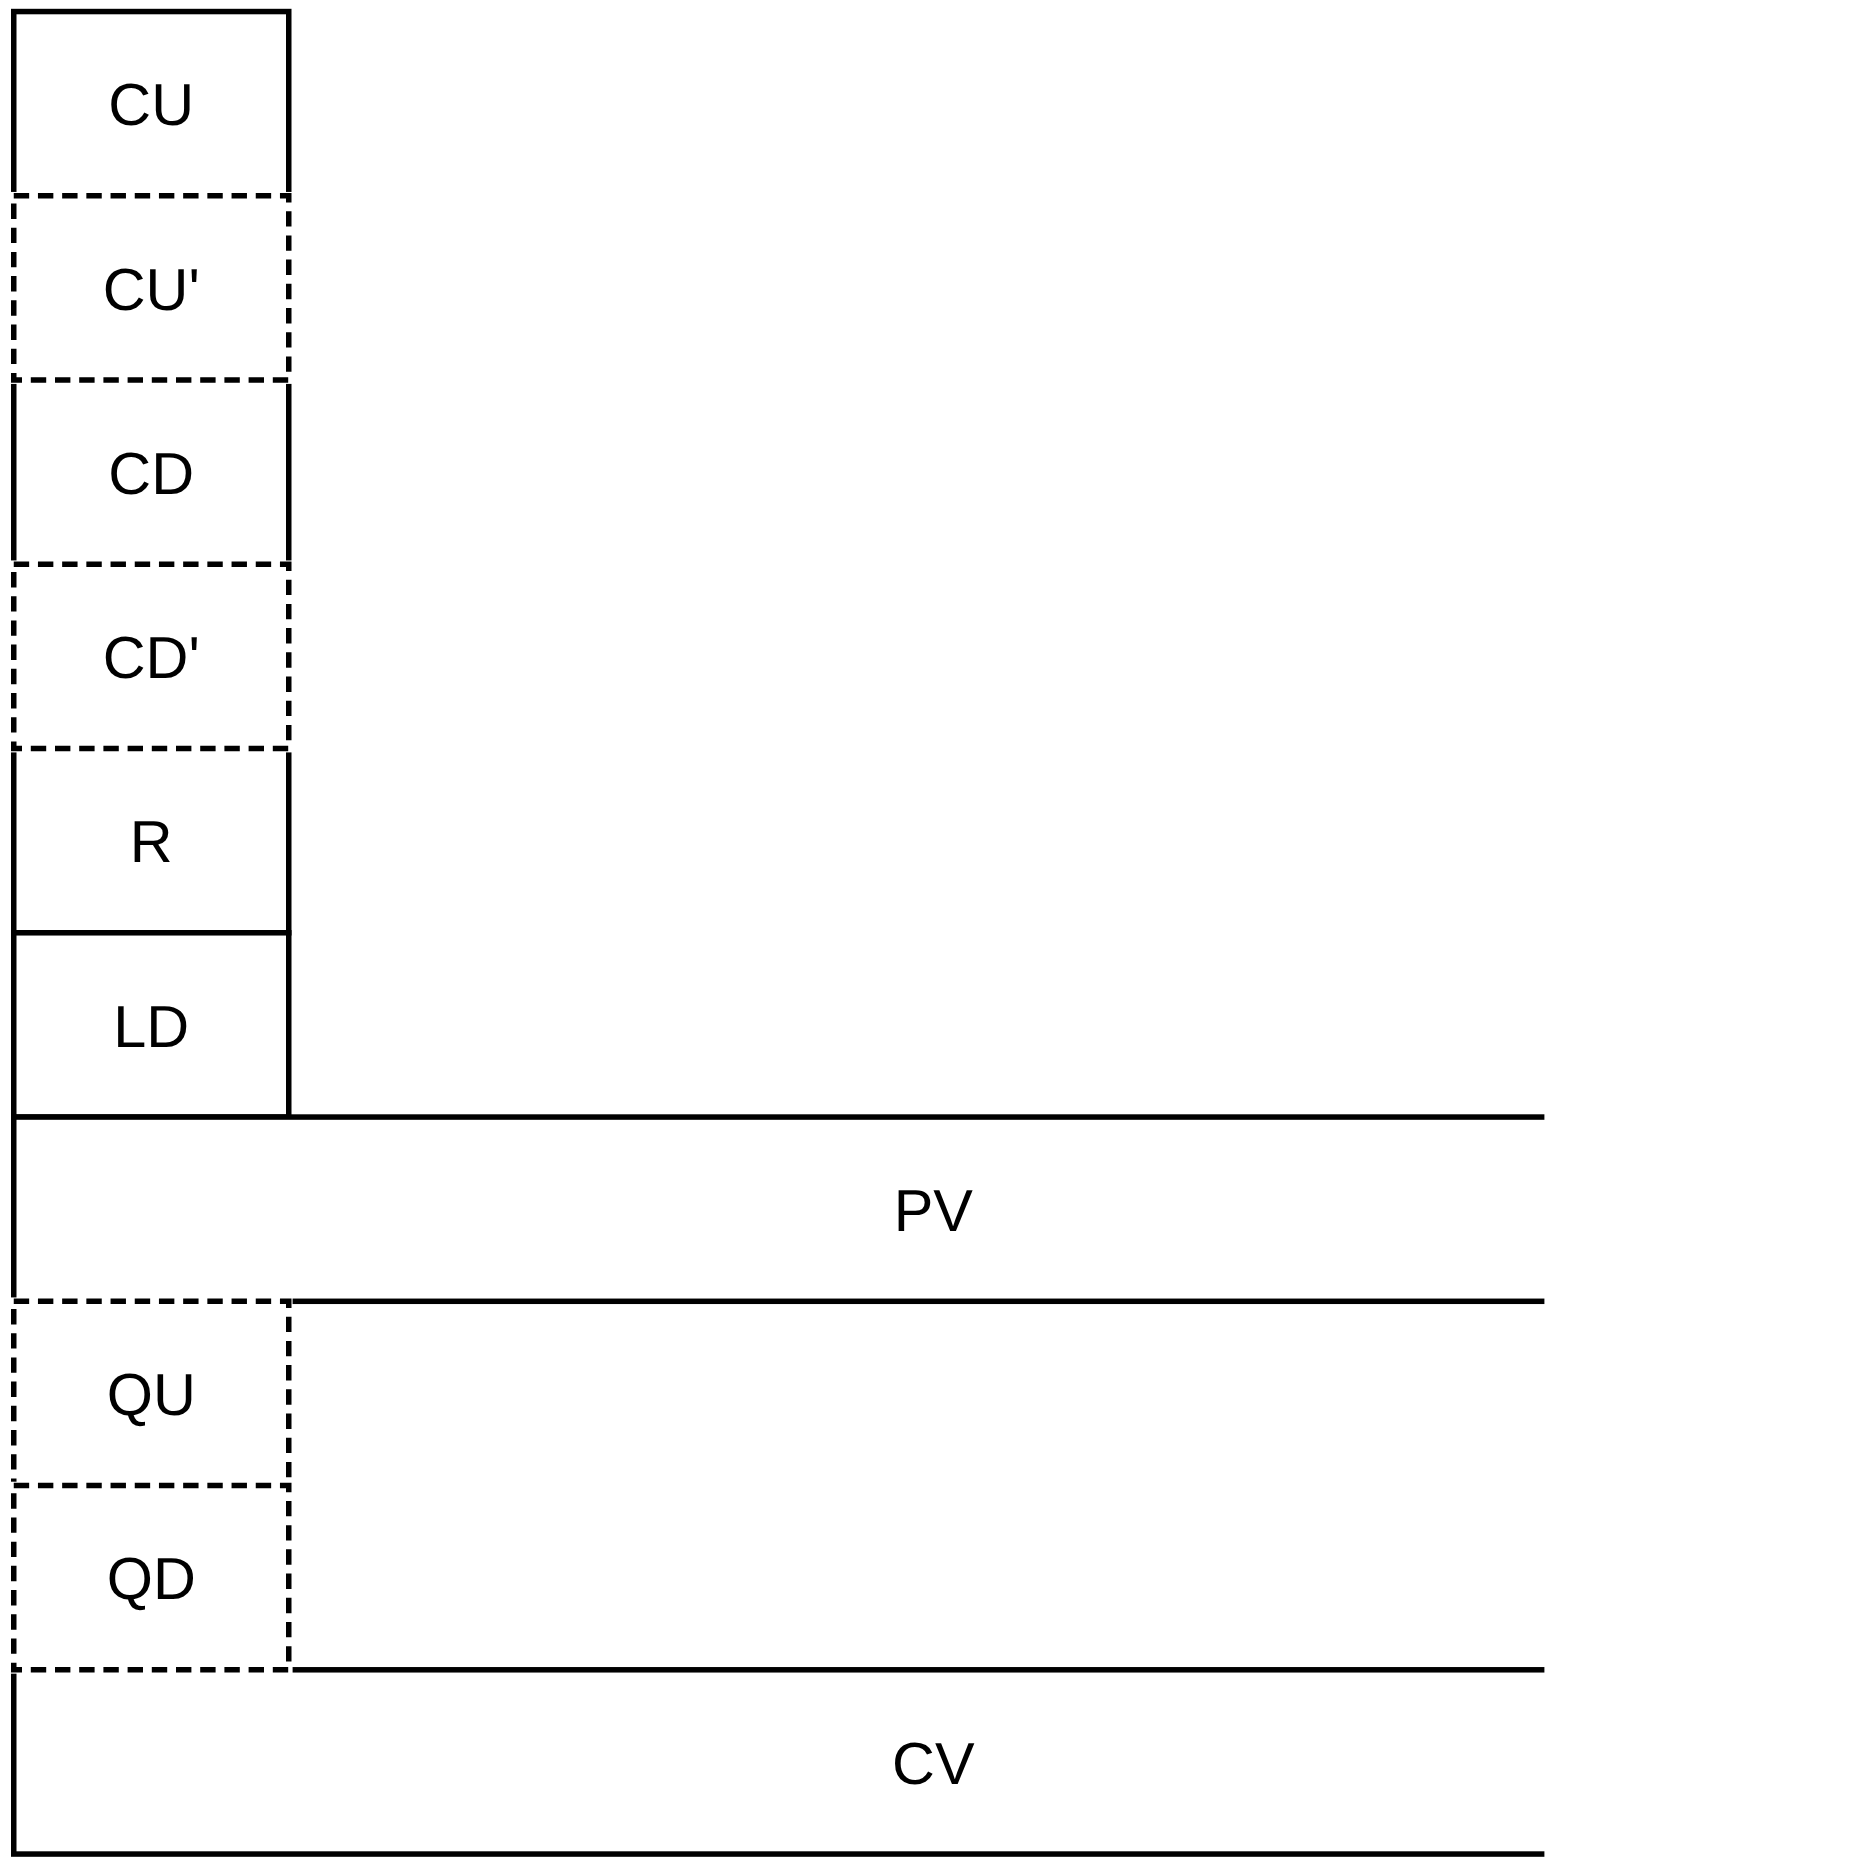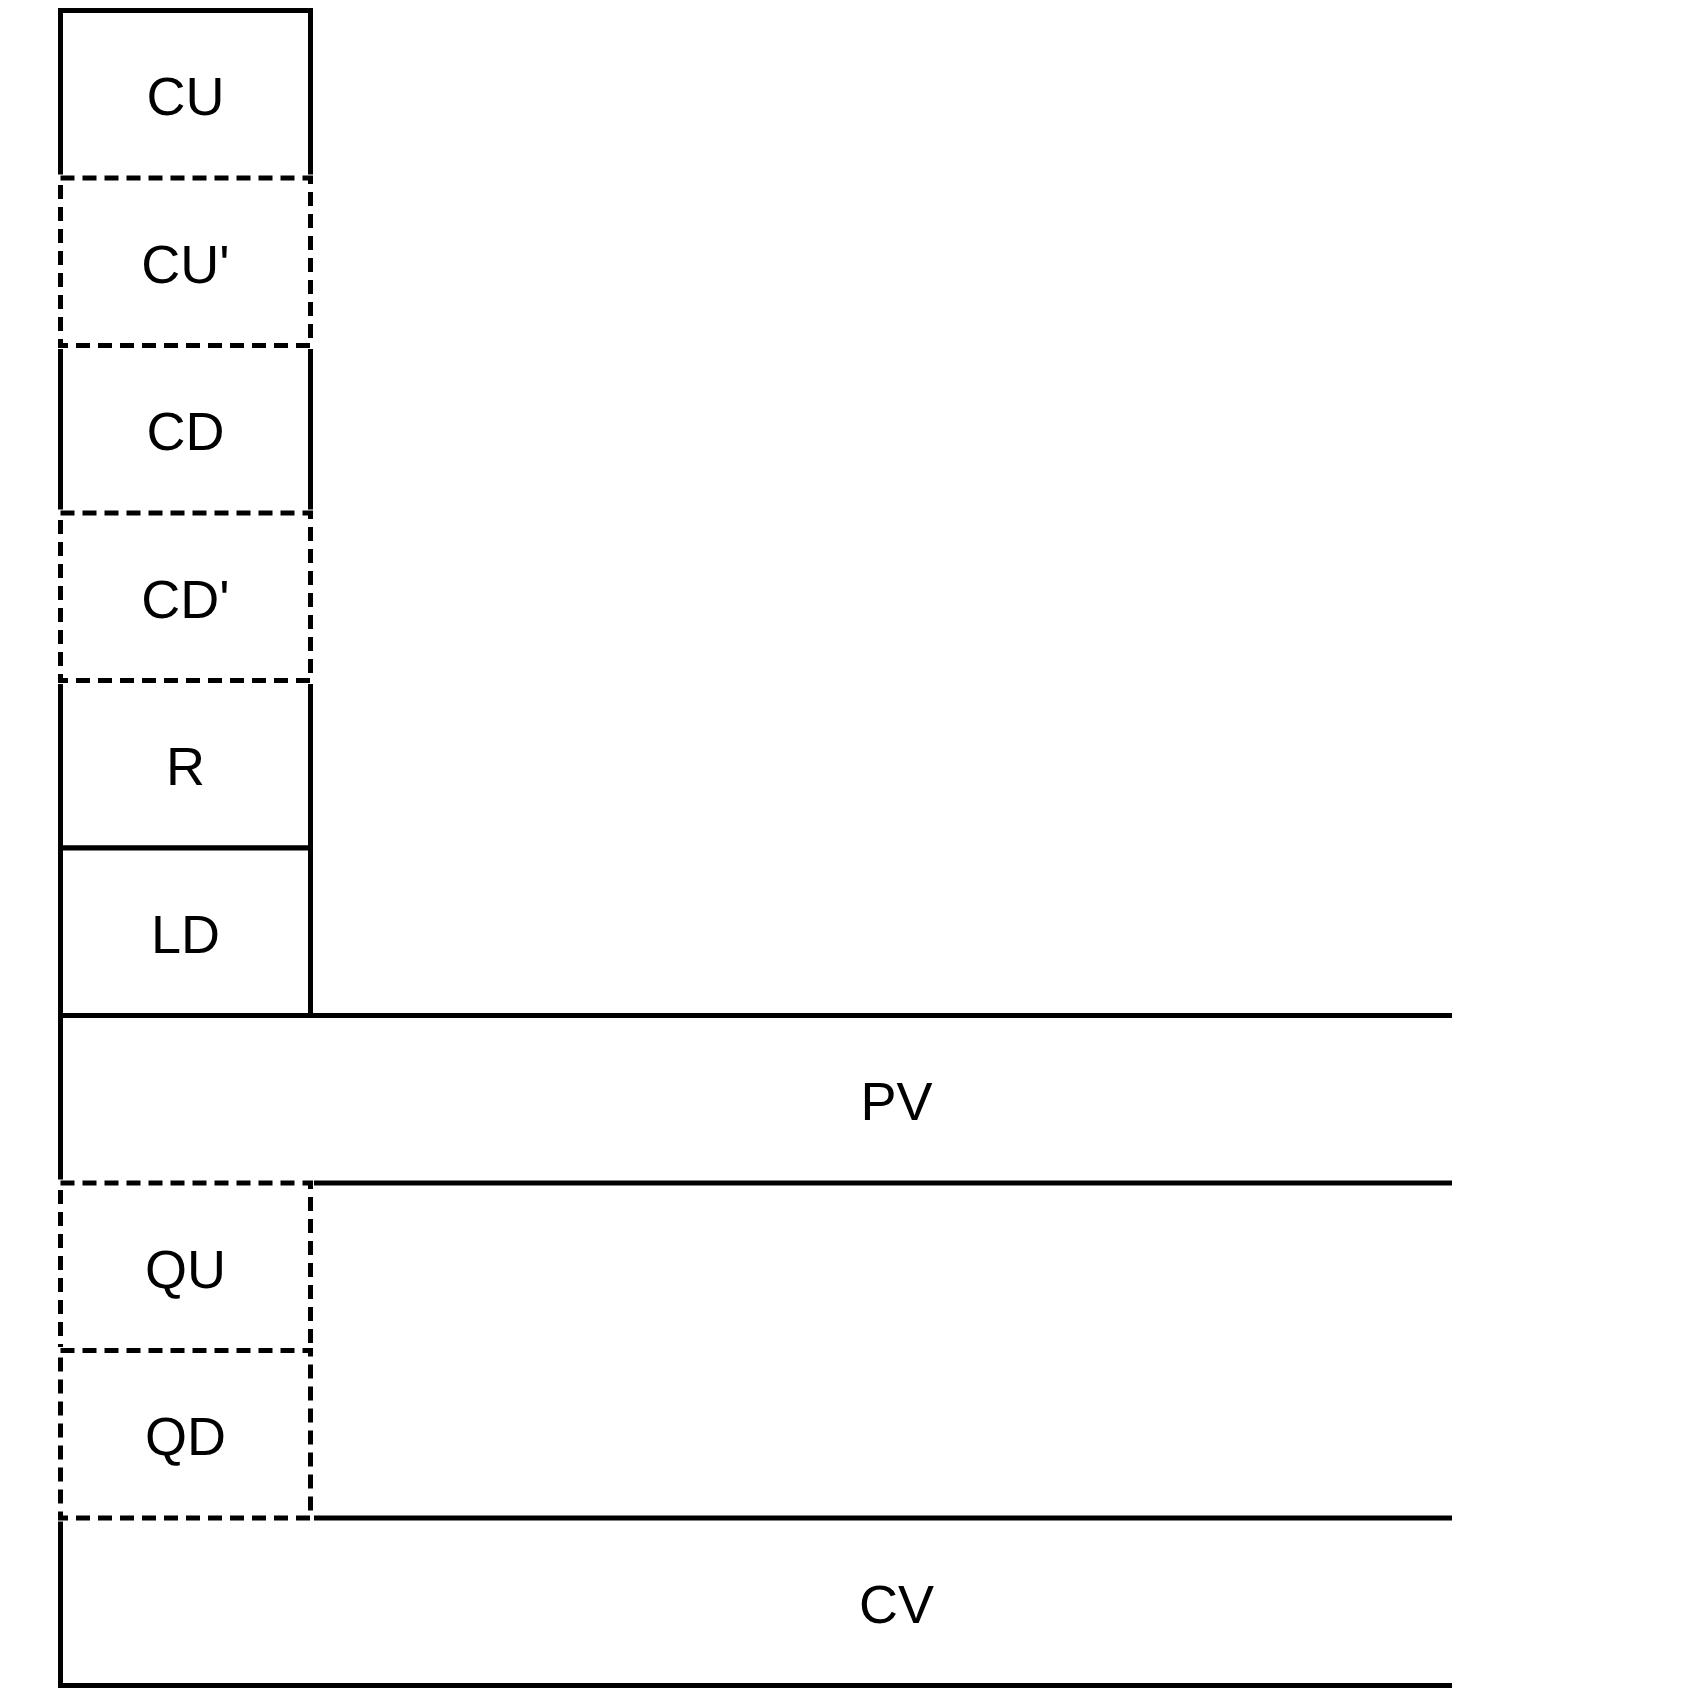--- a/index.html
+++ b/index.html
@@ -6,21 +6,20 @@
     margin: 0;
     padding: 0;
     background: #ffffff;
   }
   .canvas {
     position: relative;
     width: 1404px;
     height: 1700px;
     background: var(--bg, #ffffff);
     overflow: hidden;
-    margin-left: 48px;
   }
   svg.diagram {
     position: absolute;
     left: 0;
     top: 0;
     display: block;
   }
   .box {
     fill: var(--bg, #ffffff);
     stroke: var(--line, #000000);

